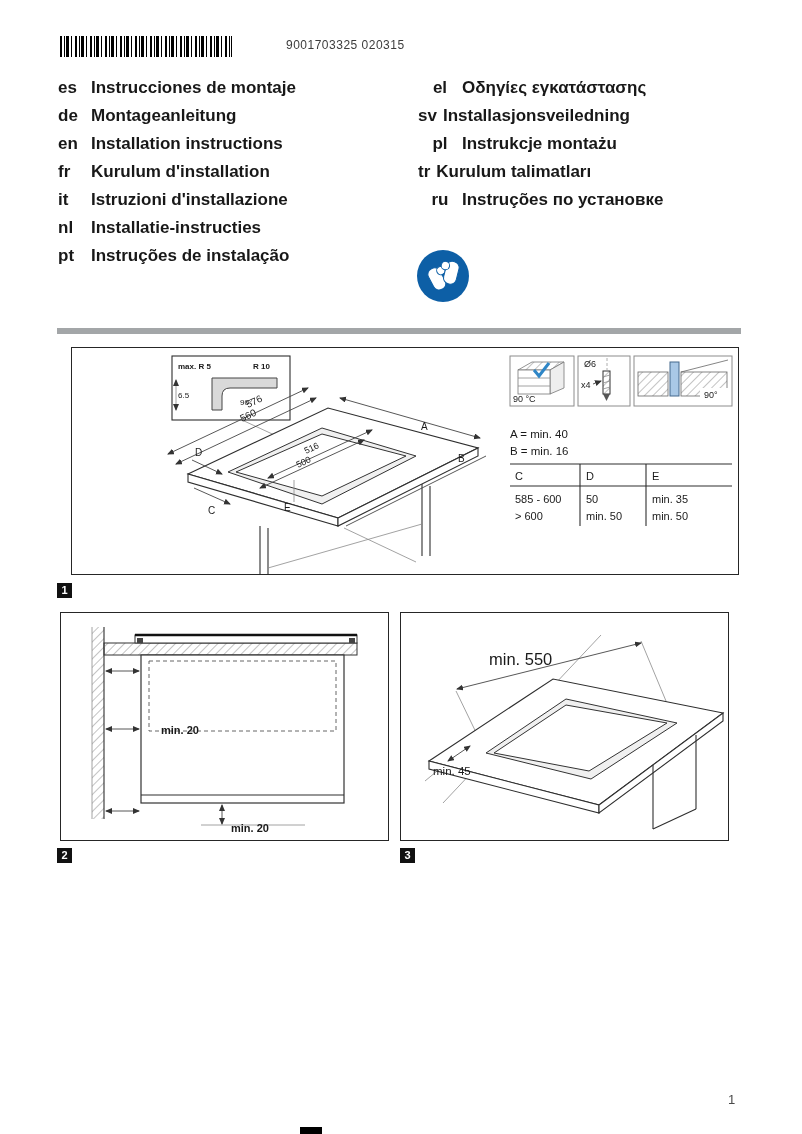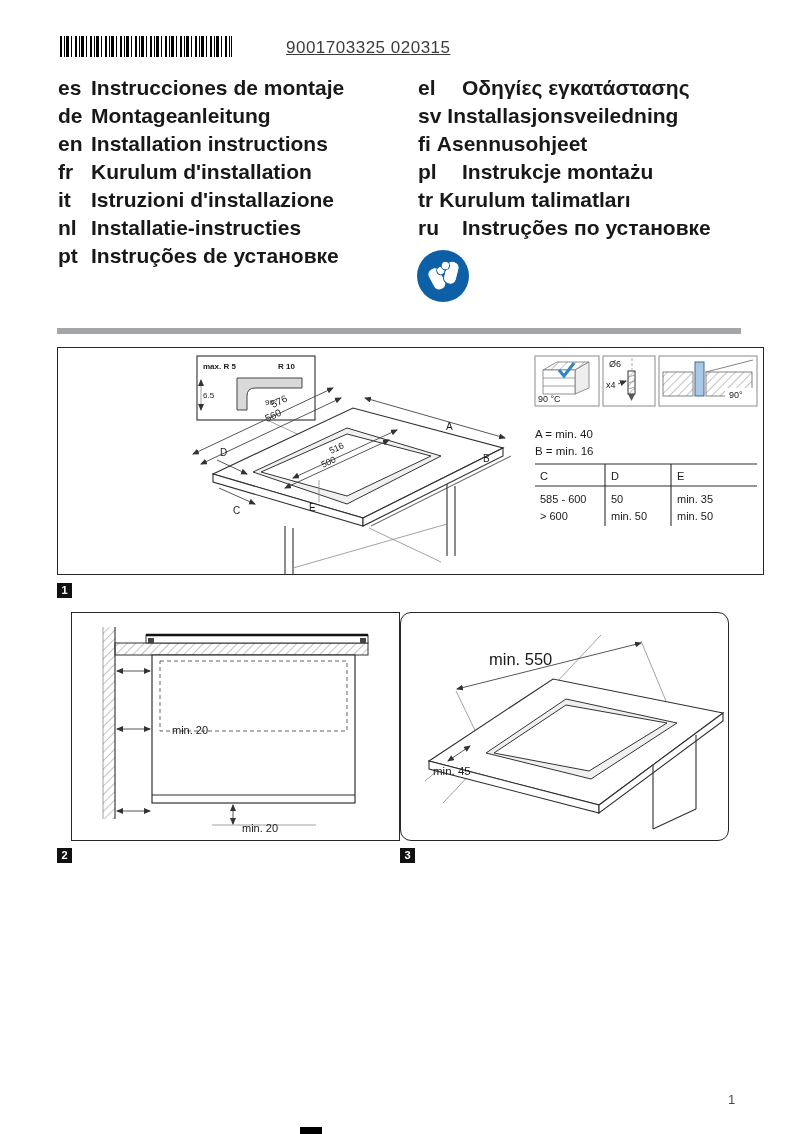--- a/index.html
+++ b/index.html
@@ -1,35 +1,35 @@
 <!DOCTYPE html>
 <html><head>
 <meta charset="utf-8">
 <style>
   html,body{margin:0;padding:0;background:#ffffff;}
   .page{position:relative;width:802px;height:1134px;background:#fff;overflow:hidden;
         font-family:"Liberation Sans",sans-serif;color:#1a1a1a;}
   .barcode{position:absolute;left:60px;top:36px;width:172px;height:21px;
     background:repeating-linear-gradient(90deg,#000 0px,#000 2px,#fff 2px,#fff 4px,#000 4px,#000 5px,#fff 5px,#fff 6px,#000 6px,#000 9px,#fff 9px,#fff 11px,#000 11px,#000 12px,#fff 12px,#fff 15px);}
-  .barcode-number{position:absolute;left:286px;top:38px;font-size:17px;color:#3c3c3c;letter-spacing:0.5px;text-decoration:underline;}
+  .barcode-number{position:absolute;left:286px;top:38px;font-size:12px;color:#3c3c3c;letter-spacing:0.5px;}
   .lang-col{position:absolute;top:74px;}
   .left-col{left:58px;}
   .right-col{left:418px;}
-  .lang-row{height:28px;line-height:28px;font-weight:700;font-size:21px;color:#181818;white-space:nowrap;}
+  .lang-row{height:28px;line-height:28px;font-weight:700;font-size:17px;color:#181818;white-space:nowrap;}
   .lang-code{display:inline-block;}
   .left-col .lang-code{width:33px;}
-  .right-col .lang-code{margin-right:6px;}
+  .right-col .lang-code{margin-right:6px;text-align:center;}
   .right-col .lang-row.wide .lang-code{width:44px;margin-right:0;}
   .glove-badge{position:absolute;left:417px;top:250px;width:52px;height:52px;border-radius:50%;
     background:#0d5fa6;display:flex;align-items:center;justify-content:center;}
   .divider{position:absolute;left:57px;top:328px;width:684px;height:6px;background:#a3a6a8;}
   .fig-box{position:absolute;border:1.5px solid #262626;background:#fff;}
-  .fig1{left:57px;top:347px;width:666px;height:226px;padding-left:39px;}
-  .fig2{left:71px;top:612px;width:327px;height:227px;}
-  .fig3{left:400px;top:612px;width:327px;height:227px;border-radius:11px;}
+  .fig1{left:71px;top:347px;width:666px;height:226px;}
+  .fig2{left:60px;top:612px;width:327px;height:227px;font-weight:bold;}
+  .fig3{left:400px;top:612px;width:327px;height:227px;}
   .fig-num{position:absolute;width:15px;height:15px;background:#111;color:#fff;
     font-size:11px;font-weight:700;text-align:center;line-height:15px;}
   .page-number{position:absolute;left:728px;top:1092px;font-size:13px;color:#4a4a4a;}
   .print-mark{position:absolute;left:300px;top:1127px;width:22px;height:7px;background:#000;}
   svg{display:block;}
   svg text{font-family:"Liberation Sans",sans-serif;fill:#1a1a1a;}
   .t8{font-size:8px}.t8b{font-size:8px;font-weight:700}
   .t9{font-size:9px}.t10{font-size:10px}.t11{font-size:11px}
   .t12{font-size:11.5px}.t16{font-size:16.5px}
   .ln{stroke:#2e2e2e;stroke-width:1.1;fill:none}
@@ -46,27 +46,26 @@
   <div class="barcode"></div>
   <div class="barcode-number">9001703325 020315</div>
 
   <div class="lang-col left-col">
     <div class="lang-row"><span class="lang-code">es</span><span class="lang-label">Instrucciones de montaje</span></div>
     <div class="lang-row"><span class="lang-code">de</span><span class="lang-label">Montageanleitung</span></div>
     <div class="lang-row"><span class="lang-code">en</span><span class="lang-label">Installation instructions</span></div>
     <div class="lang-row"><span class="lang-code">fr</span><span class="lang-label">Kurulum d'installation</span></div>
     <div class="lang-row"><span class="lang-code">it</span><span class="lang-label">Istruzioni d'installazione</span></div>
     <div class="lang-row"><span class="lang-code">nl</span><span class="lang-label">Installatie-instructies</span></div>
-    <div class="lang-row"><span class="lang-code">pt</span><span class="lang-label">Instruções de установке</span></div>
+    <div class="lang-row"><span class="lang-code">pt</span><span class="lang-label">Instruções de instalação</span></div>
   </div>
 
   <div class="lang-col right-col">
     <div class="lang-row wide"><span class="lang-code">el</span><span class="lang-label">Οδηγίες εγκατάστασης</span></div>
     <div class="lang-row"><span class="lang-code">sv</span><span class="lang-label">Installasjonsveiledning</span></div>
-    <div class="lang-row"><span class="lang-code">fi</span><span class="lang-label">Asennusohjeet</span></div>
     <div class="lang-row wide"><span class="lang-code">pl</span><span class="lang-label">Instrukcje montażu</span></div>
     <div class="lang-row"><span class="lang-code">tr</span><span class="lang-label">Kurulum talimatları</span></div>
     <div class="lang-row wide"><span class="lang-code">ru</span><span class="lang-label">Instruções по установке</span></div>
   </div>
 
   <div class="glove-badge">
     <svg width="52" height="52" viewBox="0 0 52 52">
       <g fill="#ffffff" stroke="#0d5fa6" stroke-width="1">
         <g transform="rotate(-28 21 30)">
           <rect x="14" y="17" width="13" height="23" rx="6"></rect>

